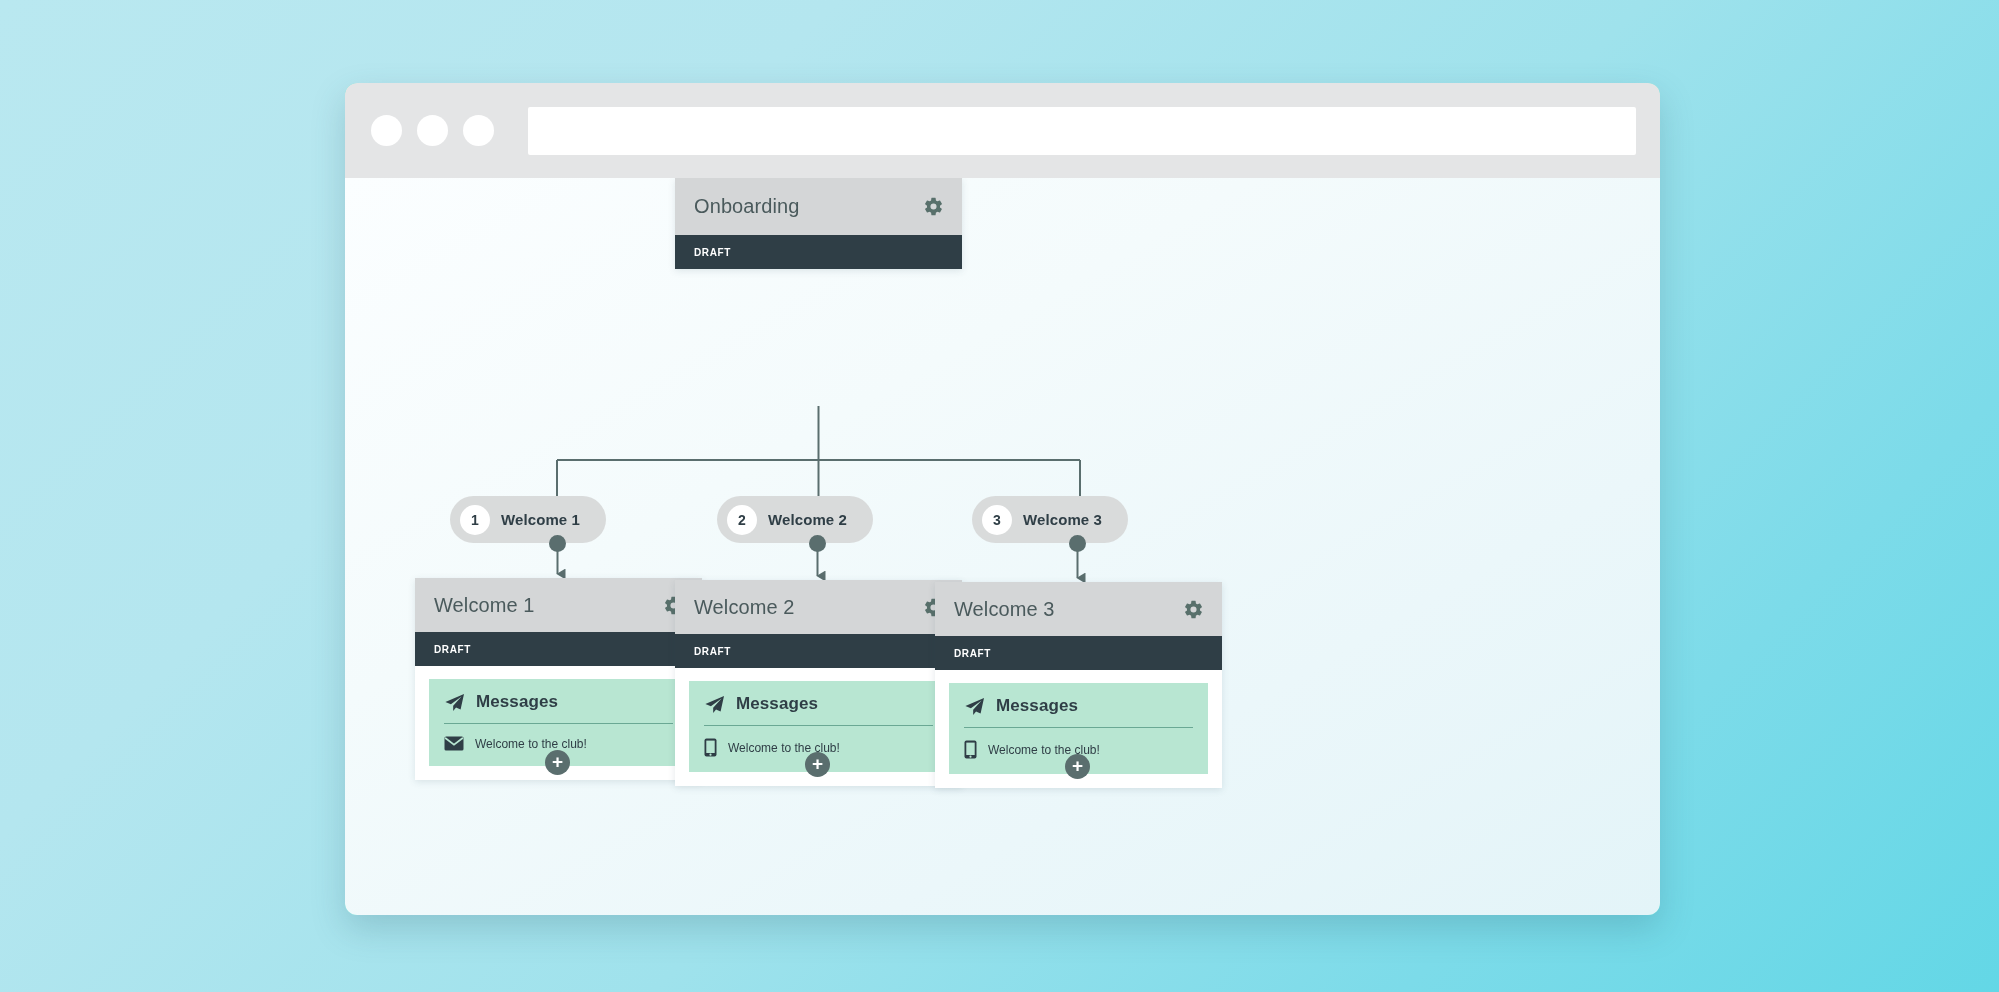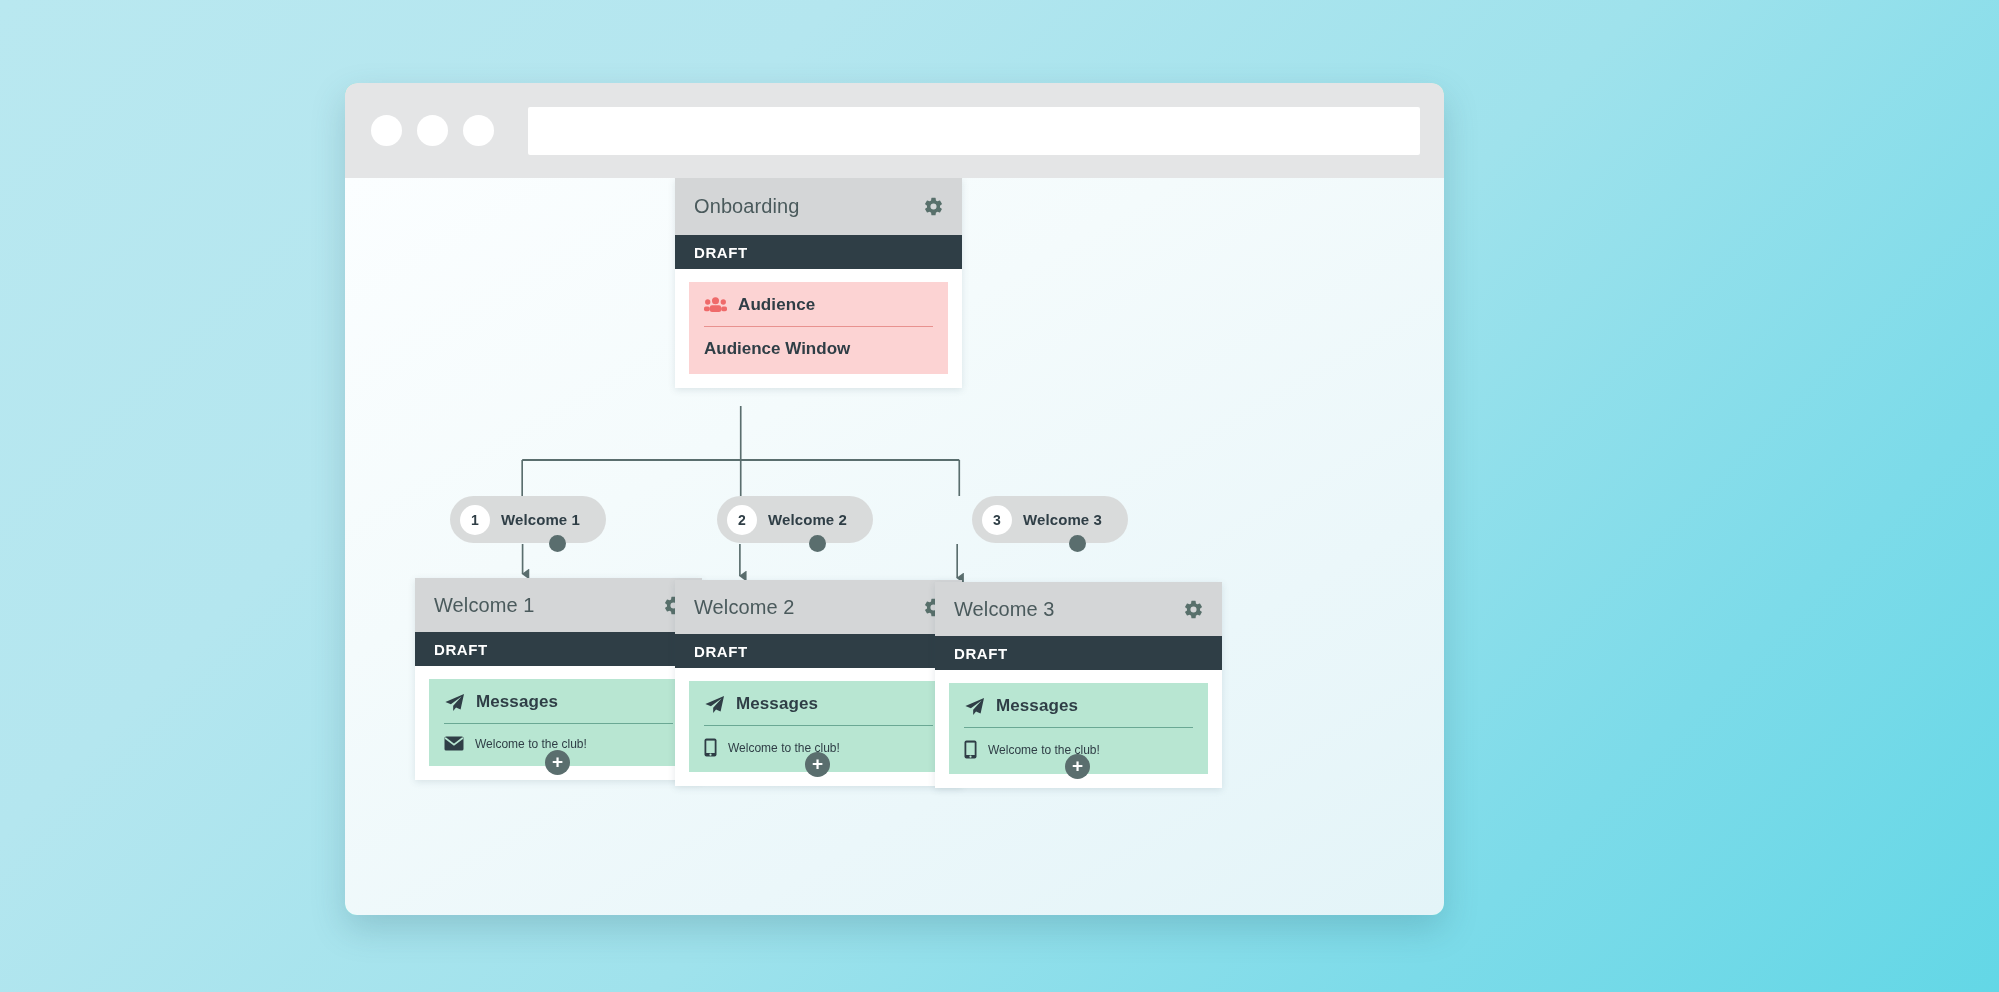--- a/index.html
+++ b/index.html
@@ -15,21 +15,21 @@
     font-family: "Liberation Sans", sans-serif;
     background: linear-gradient(135deg, #b9e8f0 0%, #b4e6ef 28%, #9fe2ec 55%, #7cdbe9 80%, #63d7e6 100%);
     position: relative;
   }
 
   
   .browser-window {
     position: absolute;
     left: 345px;
     top: 83px;
-    width: 1099px;
+    width: 1315px;
     height: 832px;
     border-radius: 12px;
     background: #5eead4;
     box-shadow: 0 14px 34px rgba(40, 90, 105, 0.22);
     overflow: hidden;
   }
 
   .browser-chrome {
     height: 95px;
     background: #e4e5e6;
@@ -110,21 +110,21 @@
   .status-bar {
     background: #2f3e46;
     height: 34px;
     display: flex;
     align-items: center;
     padding-left: 19px;
   }
 
   .status-text {
     color: #ffffff;
-    font-size: 15px;
+    font-size: 10px;
     font-weight: bold;
     letter-spacing: 0.6px;
   }
 
   .card-body {
     padding: 13px 14px 14px 14px;
   }
 
   .block {
     padding: 13px 15px 15px 15px;
@@ -298,39 +298,20 @@
         <span class="card-title">Onboarding</span>
         <span class="gear-btn">
           <svg class="icon" width="21" height="21" viewBox="0 0 24 24" fill="#58706b">
             <path d="M19.4,13a7.8,7.8,0,0,0,.06-1,7.8,7.8,0,0,0-.06-1l2.1-1.6a.5.5,0,0,0,.12-.64L19.6,5.3a.5.5,0,0,0-.6-.22l-2.49,1a7.3,7.3,0,0,0-1.73-1L14.4,2.42A.5.5,0,0,0,13.9,2H10.1a.5.5,0,0,0-.5.42L9.22,5.08a7.3,7.3,0,0,0-1.73,1l-2.49-1a.5.5,0,0,0-.6.22L2.38,8.76a.5.5,0,0,0,.12.64L4.6,11a7.8,7.8,0,0,0,0,2L2.5,14.6a.5.5,0,0,0-.12.64L4.4,18.7a.5.5,0,0,0,.6.22l2.49-1a7.3,7.3,0,0,0,1.73,1l.38,2.66a.5.5,0,0,0,.5.42h3.8a.5.5,0,0,0,.5-.42l.38-2.66a7.3,7.3,0,0,0,1.73-1l2.49,1a.5.5,0,0,0,.6-.22l1.9-3.46a.5.5,0,0,0-.12-.64ZM12,15.5A3.5,3.5,0,1,1,15.5,12,3.5,3.5,0,0,1,12,15.5Z"></path>
           </svg>
         </span>
       </div>
       <div class="status-bar">
         <span class="status-text">DRAFT</span>
       </div>
-      <div class="card-body">
-        <div class="block block-audience">
-          <div class="block-row">
-            <span>
-              <svg class="icon" width="23" height="18" viewBox="0 0 26 20" fill="#ef6a6a">
-                <circle cx="13" cy="5.2" r="4"></circle>
-                <circle cx="4.2" cy="6.6" r="3"></circle>
-                <circle cx="21.8" cy="6.6" r="3"></circle>
-                <rect x="6.6" y="10.4" width="12.8" height="7.6" rx="2.4"></rect>
-                <rect x="0" y="11.6" width="6.6" height="5.6" rx="2"></rect>
-                <rect x="19.4" y="11.6" width="6.6" height="5.6" rx="2"></rect>
-              </svg>
-            </span>
-            <span class="block-row-title">Audience</span>
-          </div>
-          <div class="block-divider divider-red"></div>
-          <div class="block-sub">Audience Window</div>
-        </div>
-      </div>
     </div>
 
     <div class="pill" id="pill-1">
       <span class="pill-num">1</span>
       <span class="pill-label">Welcome 1</span>
     </div>
     <div class="pill" id="pill-2">
       <span class="pill-num">2</span>
       <span class="pill-label">Welcome 2</span>
     </div>

